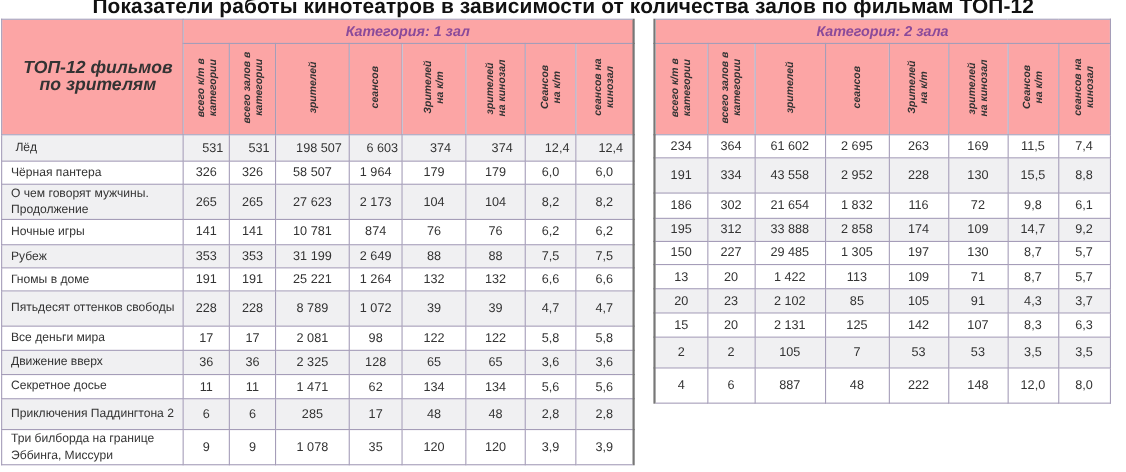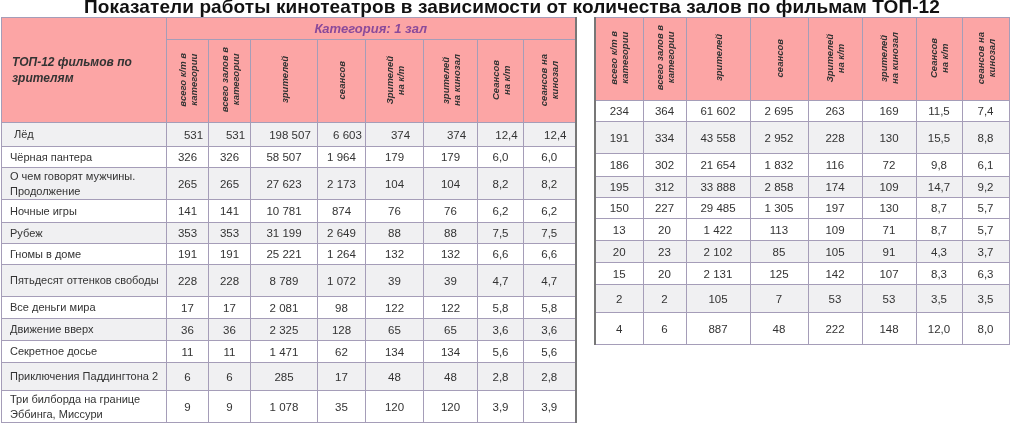--- a/index.html
+++ b/index.html
@@ -7,21 +7,21 @@
          font-family: "Liberation Sans", "DejaVu Sans", sans-serif; color: #222; }
   .title { position: absolute; left: 0; top: -4px; width: 1024px; text-align: center;
            font-size: 19px; font-weight: bold; color: #111; letter-spacing: 0.1px; white-space: nowrap; }
   table { position: absolute; border-collapse: collapse; table-layout: fixed; }
   #tbl-left { left: 1px; top: 17px; width: 574px; }
   #tbl-right { left: 594px; top: 17px; width: 414px; }
   td, th { border: 1px solid #a59db8; padding: 0; font-size: 11.5px; color: #333;
            text-align: center; vertical-align: middle; overflow: hidden; }
   th { background: #fca5a5; font-weight: bold; font-style: italic; }
   th.cat { color: #8a4a9a; font-size: 13px; height: 21px; font-weight: bold; }
-  th.corner { text-align: left; font-size: 12px; color: #333; padding-left: 10px; line-height: 16px; }
+  th.corner { text-align: center; font-size: 16px; color: #333; padding-left: 10px; line-height: 16px; }
   th.vert { height: 82px; }
   th.vert .vt { display: inline-block; writing-mode: vertical-rl; transform: rotate(180deg);
                 font-size: 9.5px; line-height: 11px; color: #333; white-space: nowrap; text-align: center; }
   tr.odd td { background: #f0f0f2; }
   tr.even td { background: #ffffff; }
   td.name { text-align: left; padding-left: 8px; font-size: 11px; line-height: 15px; color: #333; }
   tr.r1 td { height: 23px; padding-left: 12px; }
   tr.r2 td { height: 20px; }
   tr.r3 td { height: 31px; }
   tr.r4 td { height: 22px; margin-top: 36px; }
@@ -211,20 +211,23 @@
       <col style="width:43px">
       <col style="width:64px">
       <col style="width:58px">
     <col style="width:54px">
       <col style="width:54px">
       <col style="width:46px">
       <col style="width:47px">
   </colgroup>
   <thead>
     <tr>
+      <th class="cat" colspan="8">Категория: 2 зала</th>
+    </tr>
+    <tr>
       <th class="vert"><span class="vt"><span>всего к/т в</span><br><span>категории</span></span></th>
       <th class="vert"><span class="vt"><span>всего залов в</span><br><span>категории</span></span></th>
       <th class="vert"><span class="vt">зрителей</span></th>
       <th class="vert"><span class="vt">сеансов</span></th>
       <th class="vert"><span class="vt"><span>Зрителей</span><br><span>на к/т</span></span></th>
       <th class="vert"><span class="vt"><span>зрителей</span><br><span>на кинозал</span></span></th>
       <th class="vert"><span class="vt"><span>Сеансов</span><br><span>на к/т</span></span></th>
       <th class="vert"><span class="vt"><span>сеансов на</span><br><span>кинозал</span></span></th>
     </tr>
   </thead>

